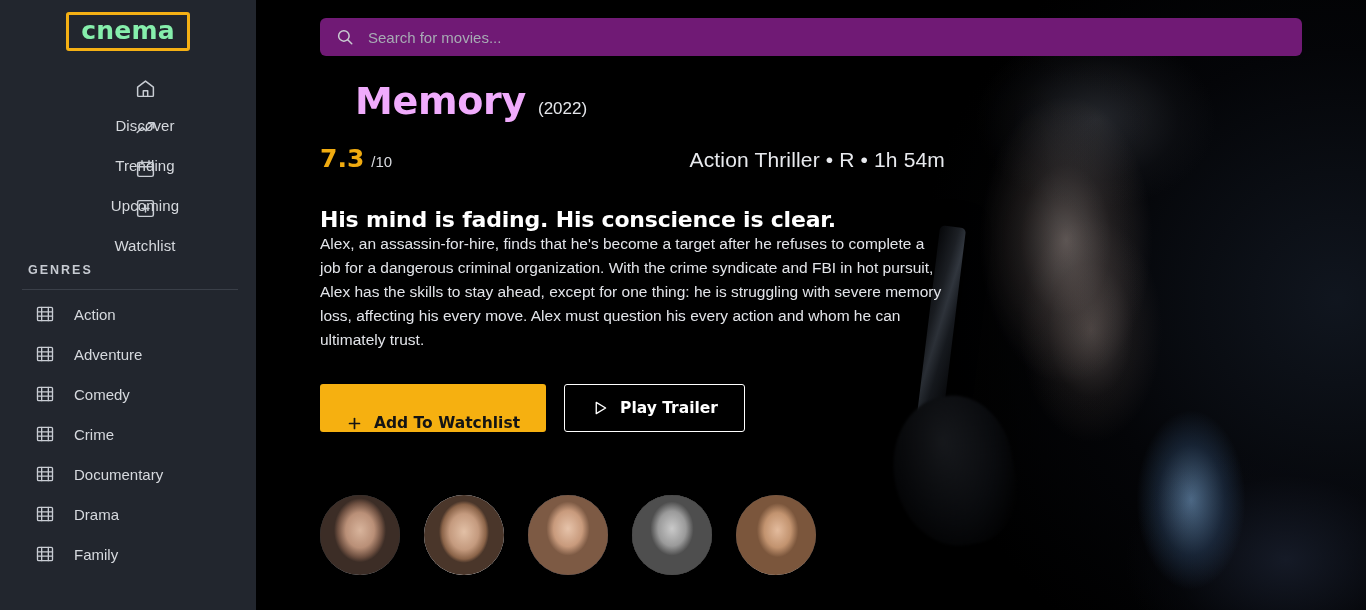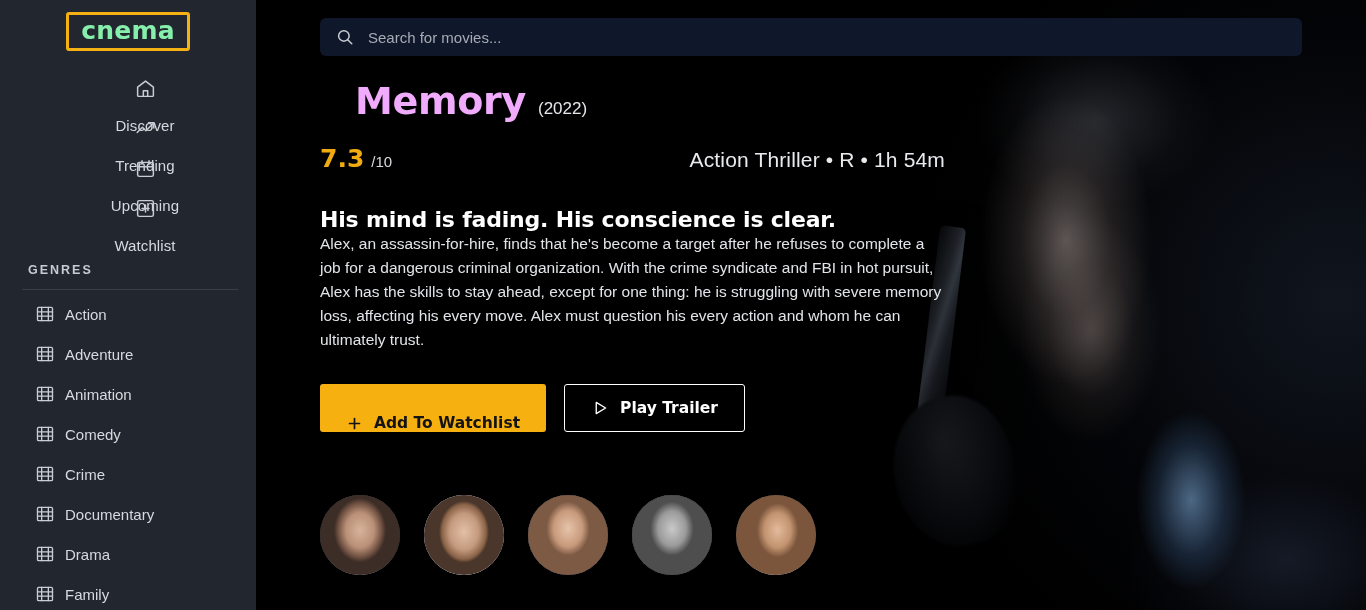--- a/index.html
+++ b/index.html
@@ -61,21 +61,21 @@
   .genres-divider {
     margin:12px 18px 0 22px;
     height:1px;
     background:#3a3f48;
   }
   .genre-list { margin-top:4px; }
   .genre-item {
     display:flex; align-items:center;
     height:40px;
     padding-left:34px;
-    gap:9px;
+    gap:18px;
     cursor:pointer;
   }
   .genre-icon { width:22px; height:22px; flex:0 0 22px; color:#c9cdd4; display:flex; align-items:center; justify-content:center; }
   .genre-label { font-size:15px; color:#d6d9de; }
 
   
   #main {
     position:relative;
     flex:1 1 auto;
     height:610px;
@@ -131,21 +131,21 @@
       rgba(0,0,0,0.45) 60%,
       rgba(0,0,0,0.05) 72%,
       rgba(0,0,0,0) 86%);
   }
   #content { position:relative; z-index:3; height:100%; }
 
   
   .search-bar {
     position:absolute; left:64px; top:18px;
     width:982px; height:38px;
-    background:#0f172a;
+    background:#701a75;
     border-radius:6px;
     display:flex; align-items:center;
     padding:0 16px;
     gap:14px;
     cursor:text;
   }
   .search-icon { width:18px; height:18px; color:#c9ccd2; flex:0 0 18px; }
   .search-input {
     flex:1 1 auto;
     background:transparent; border:0; outline:none;
@@ -317,32 +317,20 @@
             <rect x="3" y="4" width="18" height="16" rx="1.5"></rect>
             <line x1="8" y1="4" x2="8" y2="20"></line>
               <line x1="16" y1="4" x2="16" y2="20"></line>
             <line x1="3" y1="9.5" x2="21" y2="9.5"></line>
               <line x1="3" y1="14.5" x2="21" y2="14.5"></line>
           </svg>
         </span>
         <span class="genre-label">Adventure</span>
       </div>
 
-      <div class="genre-item">
-        <span class="genre-icon">
-          <svg width="20" height="20" viewBox="0 0 24 24" fill="none" stroke="currentColor" stroke-width="1.6" stroke-linecap="round" stroke-linejoin="round">
-            <rect x="3" y="4" width="18" height="16" rx="1.5"></rect>
-            <line x1="8" y1="4" x2="8" y2="20"></line>
-              <line x1="16" y1="4" x2="16" y2="20"></line>
-            <line x1="3" y1="9.5" x2="21" y2="9.5"></line>
-              <line x1="3" y1="14.5" x2="21" y2="14.5"></line>
-          </svg>
-        </span>
-        <span class="genre-label">Animation</span>
-      </div>
 
       <div class="genre-item">
         <span class="genre-icon">
           <svg width="20" height="20" viewBox="0 0 24 24" fill="none" stroke="currentColor" stroke-width="1.6" stroke-linecap="round" stroke-linejoin="round">
             <rect x="3" y="4" width="18" height="16" rx="1.5"></rect>
             <line x1="8" y1="4" x2="8" y2="20"></line>
               <line x1="16" y1="4" x2="16" y2="20"></line>
             <line x1="3" y1="9.5" x2="21" y2="9.5"></line>
               <line x1="3" y1="14.5" x2="21" y2="14.5"></line>
           </svg>

